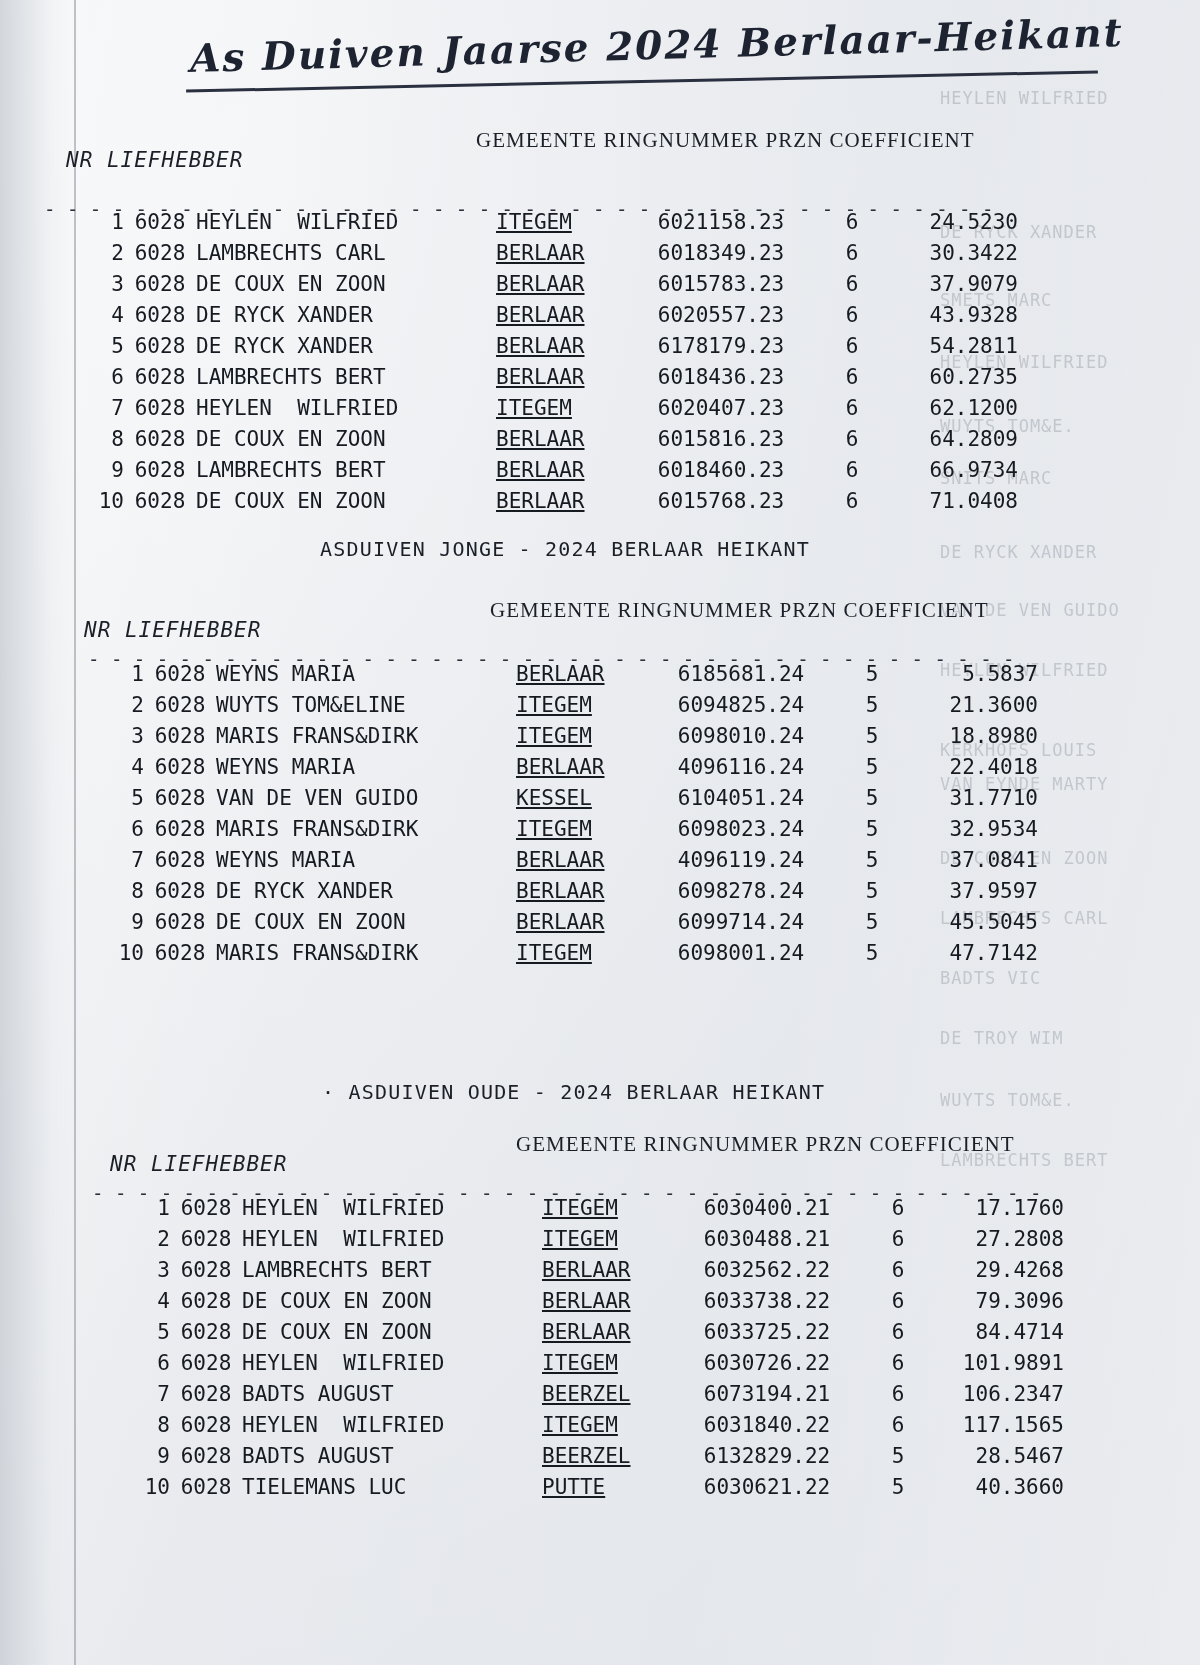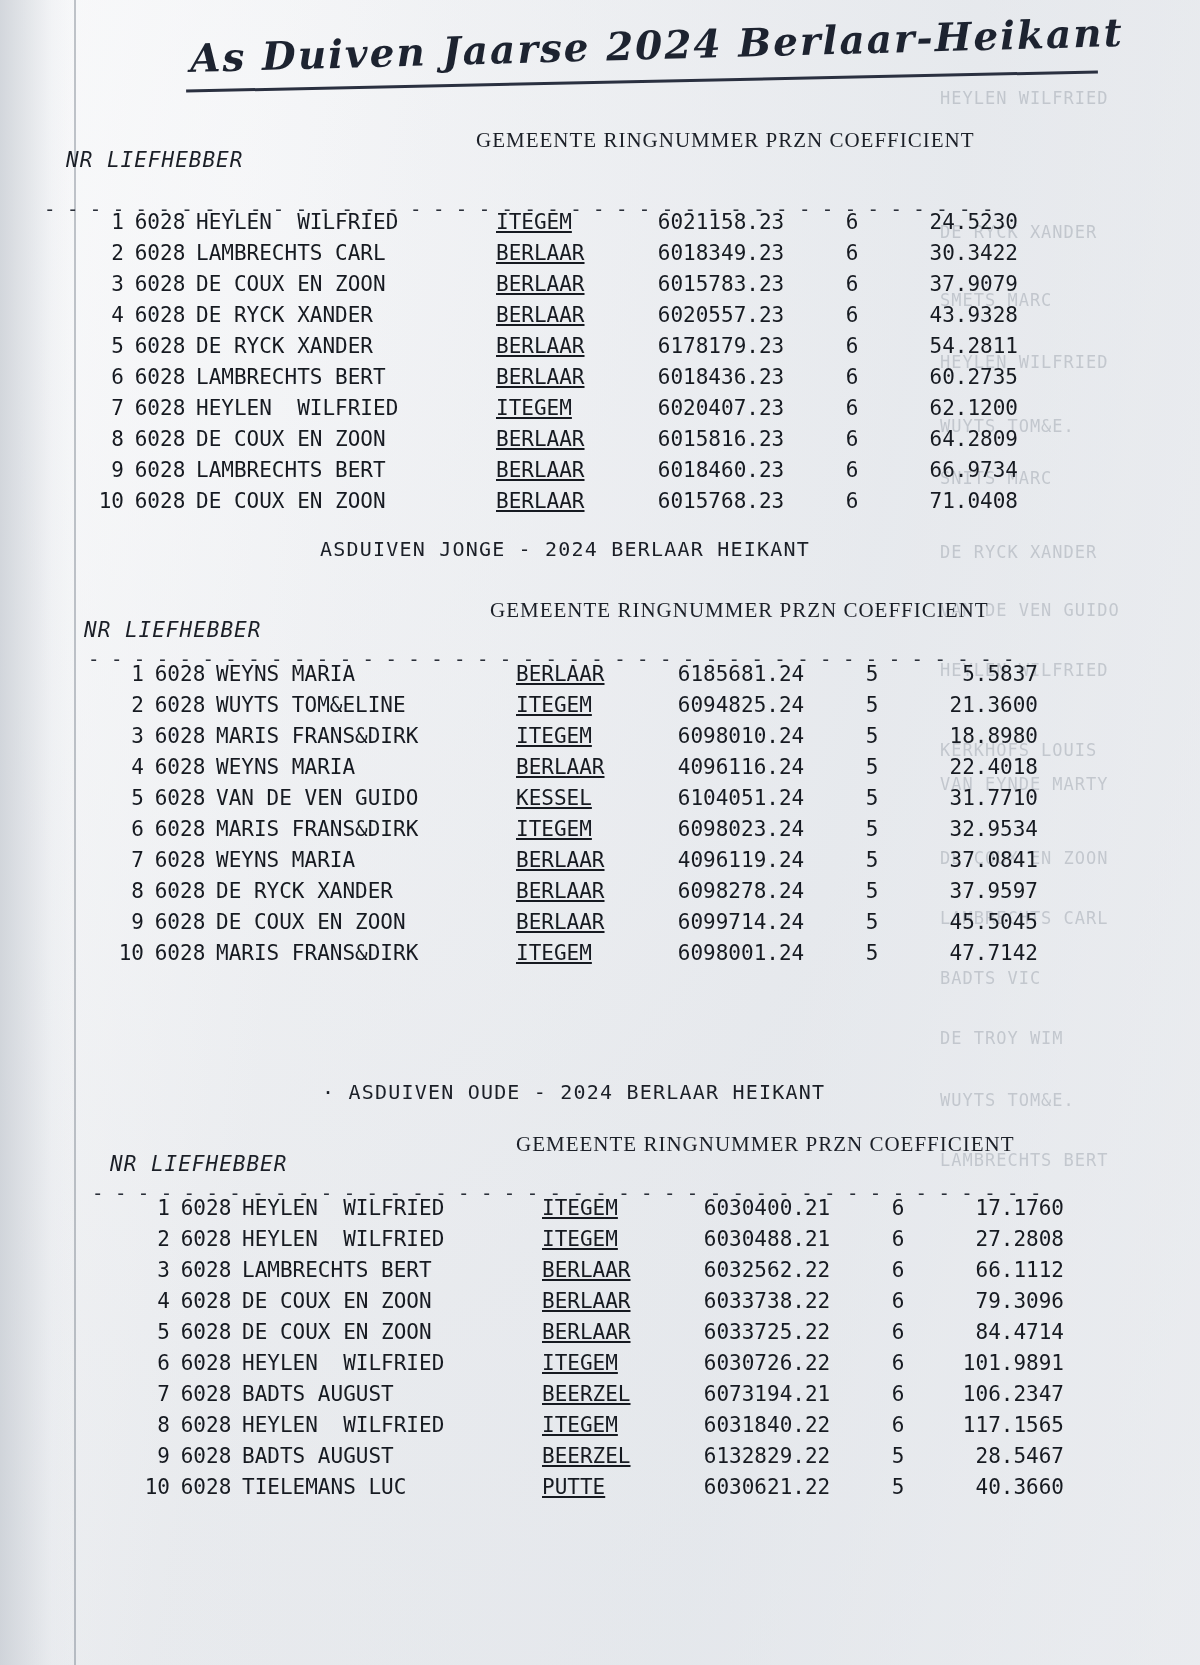--- a/index.html
+++ b/index.html
@@ -402,21 +402,21 @@
           <td class="c-prz">6</td>
           <td class="c-coef">27.2808</td>
         </tr>
         <tr>
           <td class="c-nr">3</td>
           <td class="c-club">6028</td>
           <td class="c-name">LAMBRECHTS BERT</td>
           <td class="c-gem">BERLAAR</td>
           <td class="c-ring">6032562.22</td>
           <td class="c-prz">6</td>
-          <td class="c-coef">66.1112</td>
+          <td class="c-coef">29.4268</td>
         </tr>
         <tr>
           <td class="c-nr">4</td>
           <td class="c-club">6028</td>
           <td class="c-name">DE COUX EN ZOON</td>
           <td class="c-gem">BERLAAR</td>
           <td class="c-ring">6033738.22</td>
           <td class="c-prz">6</td>
           <td class="c-coef">79.3096</td>
         </tr>

